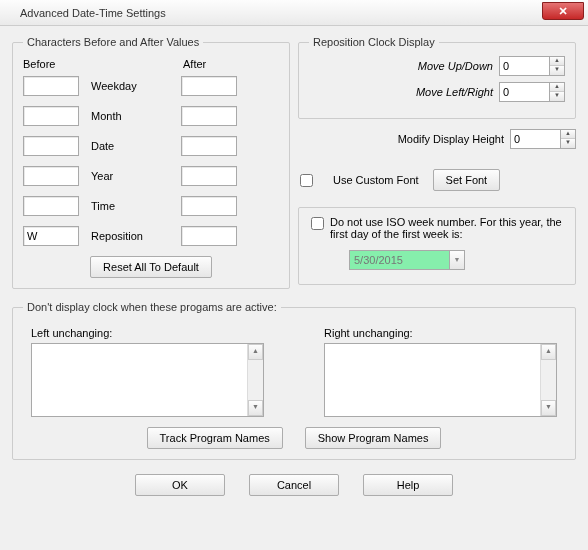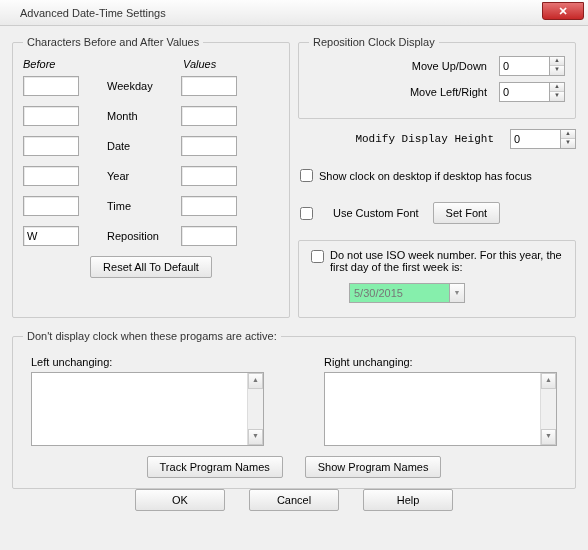--- a/index.html
+++ b/index.html
@@ -11,46 +11,46 @@
 
 .client { padding: 10px 12px; }
 
 fieldset { border: 1px solid #ccc; border-radius: 2px; padding: 8px 10px 10px 10px; margin: 0; }
 legend { padding: 0 4px; color: #333; }
 
 .top-row { display: flex; gap: 8px; }
 .chars-box { width: 278px; }
 .right-col { flex: 1; display: flex; flex-direction: column; gap: 8px; }
 
-.hdr-row { display: flex; margin: 2px 0 6px 0; font-style: italic; }
+.hdr-row { display: flex; margin: 2px 0 6px 0; }
 .hdr-before { width: 72px; }
 .hdr-after { width: 88px; margin-left: 88px; }
 
 .char-row { display: flex; align-items: center; margin-bottom: 10px; }
 .char-row .fld { width: 56px; }
-.char-row .lbl { width: 88px; text-align: left; padding-left: 28px; }
+.char-row .lbl { width: 88px; text-align: left; padding-left: 12px; }
 .char-row .fld2 { width: 56px; margin-left: 14px; }
 
 input.txt { height: 20px; border: 1px solid #a9a9a9; background: #fff; padding: 1px 3px; box-shadow: inset 1px 1px 0 #e8e8e8; }
 
 button.btn { height: 22px; background: linear-gradient(#fdfdfd,#e6e6e6); border: 1px solid #acacac; border-radius: 2px; padding: 0 12px; cursor: default; }
 
 .reset-row { text-align: center; margin-top: 4px; }
 
 .repos-box { }
 .repos-row { display: flex; align-items: center; justify-content: flex-end; margin-bottom: 6px; }
-.repos-row .rlbl { margin-right: 12px; }
+.repos-row .rlbl { margin-right: 6px; font-style: italic; }
 .spin-wrap { display: flex; }
 .spin-wrap input { width: 50px; height: 20px; border: 1px solid #a9a9a9; border-right: none; text-align: left; padding: 1px 3px; }
 .spin-btns { display: flex; flex-direction: column; border: 1px solid #a9a9a9; }
 .spin-btns div { width: 14px; height: 9px; background: linear-gradient(#fdfdfd,#e6e6e6); font-size: 6px; line-height: 7px; text-align: center; color: #555; }
 .spin-btns div:first-child { border-bottom: 1px solid #ccc; }
 
 .mod-row { display: flex; align-items: center; margin: 2px 0 6px 0; }
-.mod-row .mlbl { margin-right: 16px; flex:1; text-align:right;font-family:Liberation Mono, monospace; }
+.mod-row .mlbl { margin-right: 6px; flex:1; text-align:right; }
 
 .chk-row { display: flex; align-items: center; margin: 6px 0; }
 .chk-row input[type=checkbox] { margin: 0 6px 0 2px; width: 13px; height: 13px; }
 
 .font-row { display: flex; align-items: center; gap: 14px; }
 .iso-box { margin-top: 2px; }
 .iso-inner { display:flex; align-items:flex-start; }
 .iso-inner input[type=checkbox]{ margin:1px 6px 0 2px;}
 .iso-text { flex:1; }
 .iso-date { margin: 10px 0 4px 40px; display: flex; }
@@ -61,42 +61,42 @@
 .prog-cols { display: flex; gap: 60px; margin: 6px 8px 10px 8px; }
 .prog-col { flex: 1; }
 .prog-col .plbl { margin-bottom: 4px; display:block; }
 .listwrap { display:flex; border:1px solid #a9a9a9; background:#fff; height:74px; }
 .listwrap .area { flex:1; }
 .scrollbar { width:16px; background:#f0f0f0; border-left:1px solid #dcdcdc; display:flex; flex-direction:column; justify-content:space-between;}
 .scrollbar .sbtn { height:16px; background:linear-gradient(#fdfdfd,#e6e6e6); border:1px solid #ccc; font-size:7px; text-align:center; line-height:12px; color:#777; }
 
 .prog-btns { display:flex; justify-content:center; gap:22px; margin-top:4px; }
 
-.dlg-btns { display:flex; justify-content:center; gap:24px; }
+.dlg-btns { display:flex; justify-content:center; gap:24px; margin-top:14px; }
 .dlg-btns button { width: 90px; }
 </style>
 </head>
 <body>
 
 <div class="titlebar">
   <span class="title">Advanced Date-Time Settings</span>
   <div class="close-btn">
       <span>✕</span>
     </div>
 </div>
 
 <div class="client">
 
 <div class="top-row">
 
   <fieldset class="chars-box">
     <legend>Characters Before and After Values</legend>
     <div class="hdr-row">
       <span class="hdr-before">Before</span>
-      <span class="hdr-after">Values</span>
+      <span class="hdr-after">After</span>
     </div>
 
     <div class="char-row">
       <input class="txt fld" value="" style="">
       <span class="lbl">Weekday</span>
       <input class="txt fld2" value="" style="">
     </div>
     <div class="char-row">
       <input class="txt fld" value="" style="">
       <span class="lbl">Month</span>
@@ -157,24 +157,20 @@
       <span class="mlbl">Modify Display Height</span>
       <div class="spin-wrap">
         <input value="0" style="">
         <div class="spin-btns">
               <div>▲</div>
               <div>▼</div>
             </div>
       </div>
     </div>
 
-    <div class="chk-row">
-      <input type="checkbox" style="">
-      <span>Show clock on desktop if desktop has focus</span>
-    </div>
 
     <div class="chk-row font-row">
       <input type="checkbox" style="">
       <span>Use Custom Font</span>
       <button class="btn">Set Font</button>
     </div>
 
     <fieldset class="iso-box">
       <div class="iso-inner">
         <input type="checkbox" style="">

